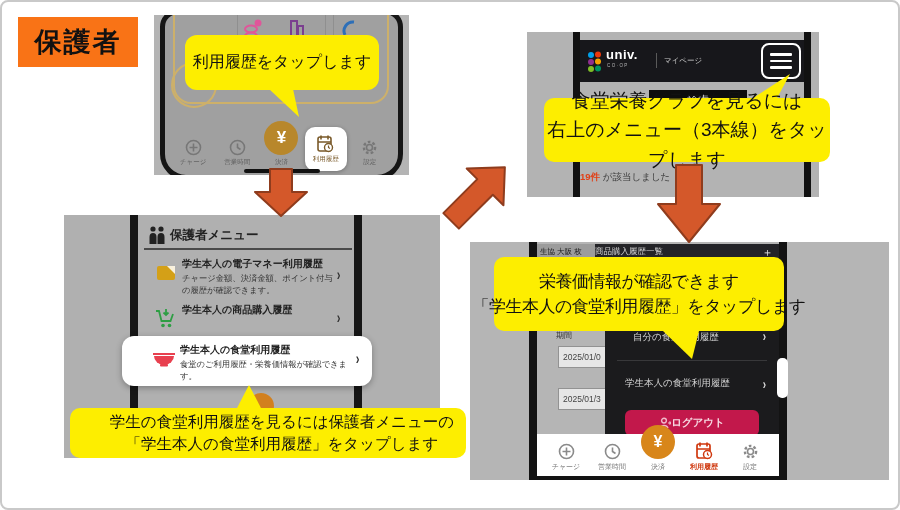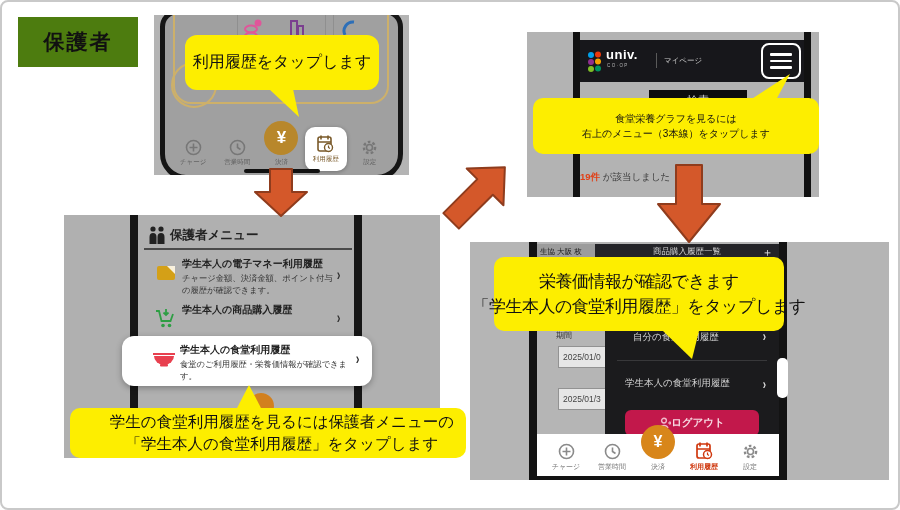--- a/index.html
+++ b/index.html
@@ -1,22 +1,22 @@
 <!DOCTYPE html>
 <html><head>
 <meta charset="utf-8">
 <style>
   html,body{margin:0;padding:0;background:#fff;}
   body{font-family:"Liberation Sans","DejaVu Sans",sans-serif;}
   .canvas{position:relative;width:900px;height:510px;background:#fff;border:2px solid #c9c9c9;border-radius:8px;box-sizing:border-box;overflow:hidden;}
   .abs{position:absolute;}
 
   
-  .badge{left:16px;top:15px;width:120px;height:50px;background:#4d7c0f;color:#111;
-    font-size:21px;font-weight:700;display:flex;align-items:center;justify-content:center;letter-spacing:2px;z-index:5;}
+  .badge{left:16px;top:15px;width:120px;height:50px;background:#f97316;color:#111;
+    font-size:27px;font-weight:700;display:flex;align-items:center;justify-content:center;letter-spacing:2px;z-index:5;}
 
   
   .shot{overflow:hidden;z-index:1;}
   .callout{background:#fdee00;border-radius:10px;z-index:5;display:flex;flex-direction:column;align-items:center;justify-content:center;color:#111;font-weight:400;text-align:center;}
   .tail{z-index:4;}
   .arrow{z-index:6;}
 
   
   .shot1{left:152px;top:13px;width:255px;height:160px;background:#b4b4b4;}
   .phone1{position:absolute;left:6px;top:-6px;width:233px;height:161px;background:#a0a0a0;
@@ -65,21 +65,21 @@
   .result-count{color:#e04018;font-weight:700;}
   .result-suffix{color:#3b3b3b;}
 
   
   .shot4{left:468px;top:240px;width:419px;height:238px;background:#b5b5b5;}
   .bar-l4{position:absolute;left:59px;top:0;width:8px;height:100%;background:#131313;}
   .bar-r4{position:absolute;left:309px;top:0;width:8px;height:100%;background:#131313;}
   .chip4{position:absolute;left:67px;top:2px;width:58px;height:16px;background:#9c9c9c;color:#1a1a1a;font-size:7.5px;
     padding:3px 4px 0 3px;box-sizing:border-box;white-space:nowrap;overflow:hidden;}
   .topbar4{position:absolute;left:125px;top:2px;width:184px;height:16px;background:#242428;color:#d8d8d8;font-size:8.5px;
-    display:flex;align-items:center;justify-content:center;}
+    display:flex;align-items:center;}
   .plus4{position:absolute;right:6px;top:1px;font-size:11px;color:#e8e8e8;}
   .period4{position:absolute;left:86px;top:88px;font-size:8px;color:#333;}
   .datebox{position:absolute;left:88px;width:56px;height:22px;background:#e6e6e6;border:1px solid #929292;color:#444;
     font-size:8.5px;padding:5px 0 0 4px;box-sizing:border-box;white-space:nowrap;overflow:hidden;}
   .menu4{position:absolute;left:135px;top:18px;width:174px;height:174px;background:#1b1b1d;z-index:2;}
   .m4row{position:absolute;left:0;width:100%;height:30px;}
   .m4label{position:absolute;font-size:9.5px;color:#d6d6d6;top:9px;white-space:nowrap;}
   .m4chev{position:absolute;right:12px;top:6px;color:#ddd;font-size:14px;font-weight:700;transform:scaleX(.7);}
   .m4div{position:absolute;left:12px;right:12px;top:100px;height:1px;background:#38383a;}
   .logoutbtn{position:absolute;left:20px;top:150px;width:134px;height:26px;border-radius:6px;background:#c2184b;
@@ -90,21 +90,21 @@
   .nav4 .nitem{display:flex;flex-direction:column;align-items:center;width:44px;padding-bottom:4px;}
   .nav4 .nlabel{font-size:7px;color:#787878;margin-top:2px;white-space:nowrap;}
   .paycircle4{width:34px;height:34px;border-radius:50%;background:#d8861a;color:#fff;display:flex;align-items:center;justify-content:center;
     font-size:16px;font-weight:700;margin-top:-16px;margin-bottom:1px;}
   .red-label{color:#d0390f !important;font-weight:700;}
   .botstrip4{position:absolute;left:59px;top:234px;width:258px;height:4px;background:#131313;}
 
   
   .c1{left:183px;top:33px;width:194px;height:55px;border-radius:12px;font-size:16px;}
   .c2{left:68px;top:406px;width:368px;height:50px;font-size:15.5px;line-height:1.42;padding-left:28px;}
-  .c3{left:531px;top:96px;width:286px;height:56px;font-size:10px;line-height:1.55;}
+  .c3{left:542px;top:96px;width:286px;height:64px;font-size:19px;line-height:1.55;}
   .c4{left:492px;top:255px;width:290px;height:74px;font-size:17px;line-height:1.5;}
   .c4 .ln{white-space:nowrap;letter-spacing:-.5px;}
 </style>
 </head>
 <body>
 
 <div class="canvas">
 
   <div class="abs badge">保護者</div>
 

